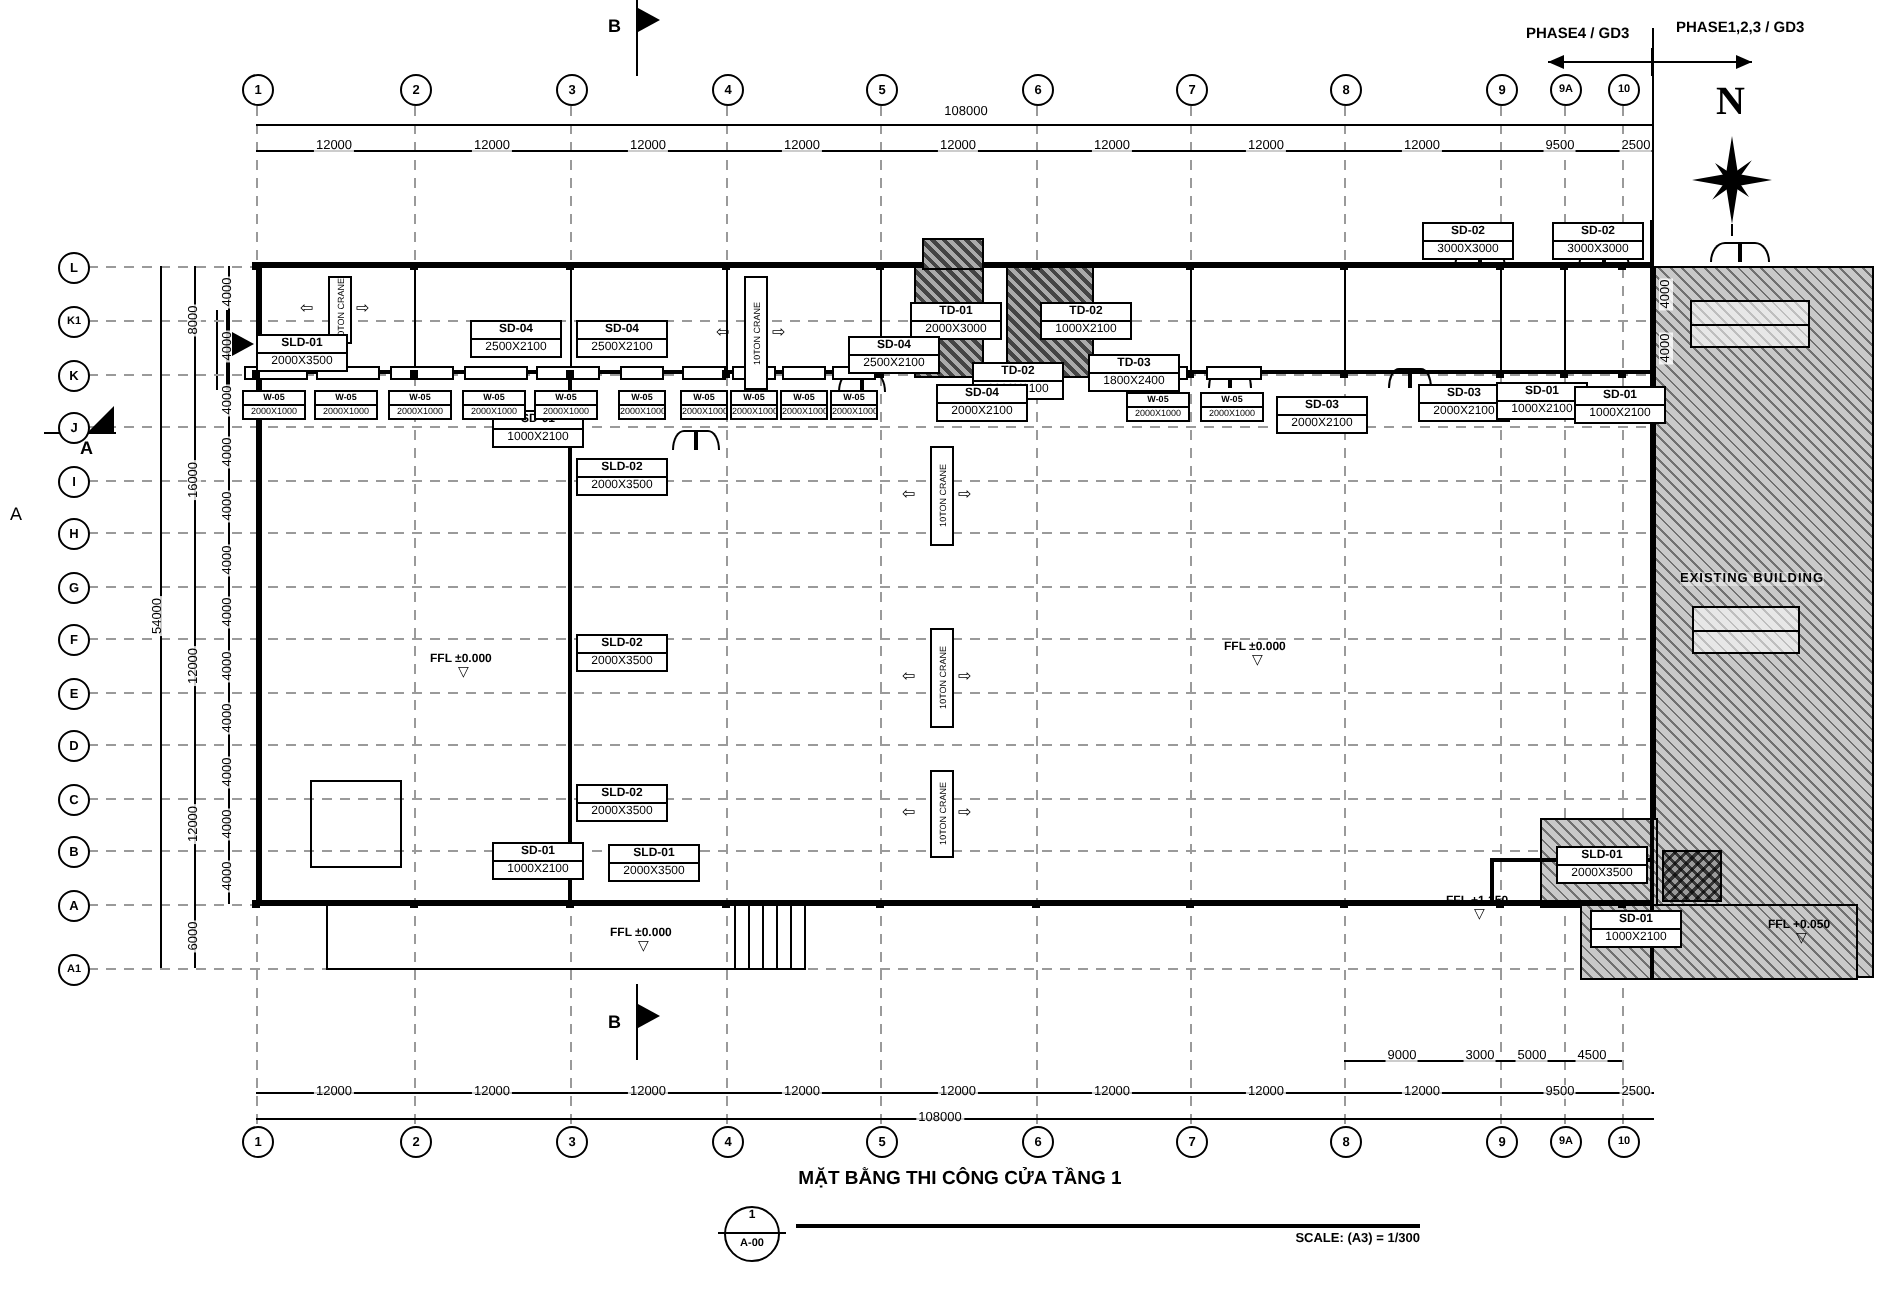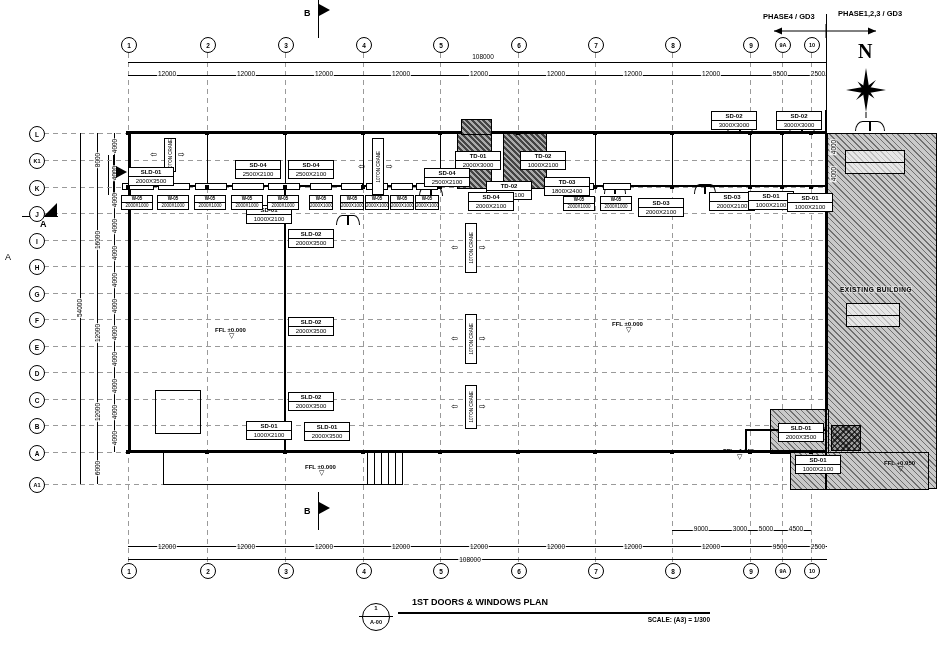--- a/index.html
+++ b/index.html
@@ -414,21 +414,21 @@
     </div>
       <div class="crane" style="width: 34px; left: 453px; top: 385px; height: 42px;">
       <span class="ar al">⇦</span>
       <div class="body">
           <span>10TON CRANE</span>
         </div>
       <span class="ar ar2">⇨</span>
     </div>
     </div>
 
-  <div class="txt" style="left:330px;top:597px;width:300px;text-align:center;font-size:9px;font-weight:bold">1ST DOORS &amp; WINDOWS PLAN</div>
+  <div class="txt" style="left:330px;top:584px;width:300px;text-align:center;font-size:9.5px;font-weight:bold">MẶT BẰNG THI CÔNG CỬA TẦNG 1</div>
   <div class="L" style="left:398px;top:612px;width:312px;height:1.5px"></div>
   <div class="txt" style="left:510px;top:616px;width:200px;text-align:right;font-size:6.5px;font-weight:bold">SCALE: (A3) = 1/300</div>
   <div class="abs" style="left:362px;top:603px;width:26px;height:26px;border:1px solid #000;border-radius:50%;z-index:6">
     <div class="txt" style="left:0;top:1px;width:26px;text-align:center;font-size:6px;font-weight:bold">1</div>
     <div class="L" style="left:-4px;top:12px;width:34px;height:1px"></div>
     <div class="txt" style="left:0;top:15px;width:26px;text-align:center;font-size:5.5px;font-weight:bold">A-00</div>
   </div>
 
 <div class="gv" style="left: 128px; top: 53px; height: 509px;"></div>
     <div class="bubble" style="left: 121px; top: 37px;">1</div>

